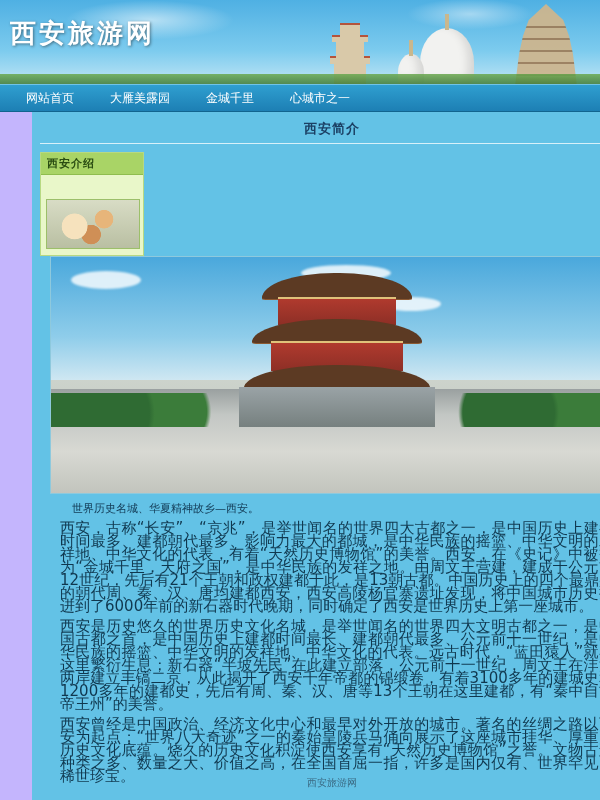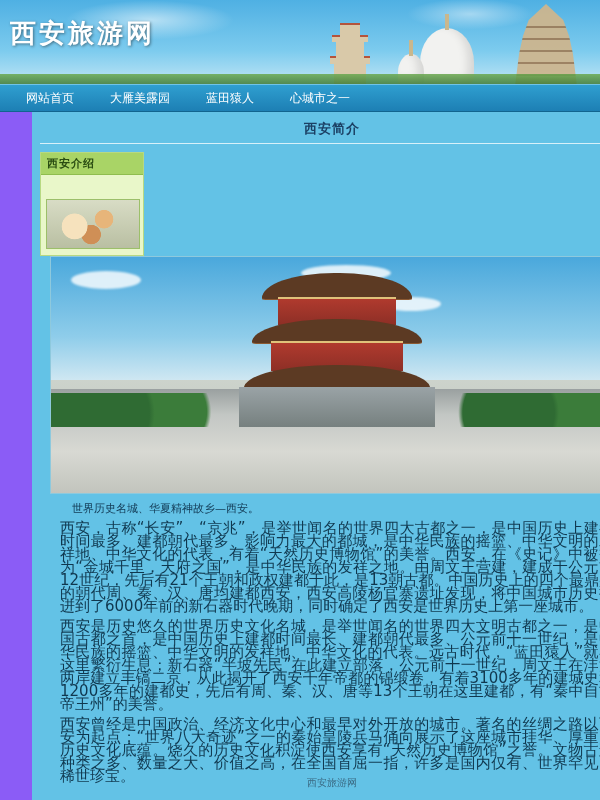--- a/index.html
+++ b/index.html
@@ -11,21 +11,21 @@
     height: 800px;
     background: #ffffff;
     font-family: "DejaVu Sans", "Liberation Sans", sans-serif;
     overflow: hidden;
   }
 
   .page {
     position: relative;
     width: 600px;
     height: 800px;
-    background: #8b5cf6;
+    background: #c4b5fd;
   }
 
   
   .banner {
     position: relative;
     width: 600px;
     height: 84px;
     overflow: hidden;
     background: linear-gradient(to bottom, #57b6e6 0%, #7fcdee 55%, #a9dcf2 100%);
   }
@@ -334,21 +334,21 @@
     </div>
 
     <div class="ground"></div>
 
     <div class="site-title">西安旅游网</div>
   </div>
 
   <div class="nav">
     <a class="nav-item">网站首页</a>
     <a class="nav-item">大雁美露园</a>
-    <a class="nav-item">蓝田猿人</a>
+    <a class="nav-item">金城千里</a>
     <a class="nav-item">心城市之一</a>
   </div>
 
   <div class="content-band">
 
     <div class="page-title">西安简介</div>
     <div class="title-rule"></div>
 
     <div class="layout">
 

